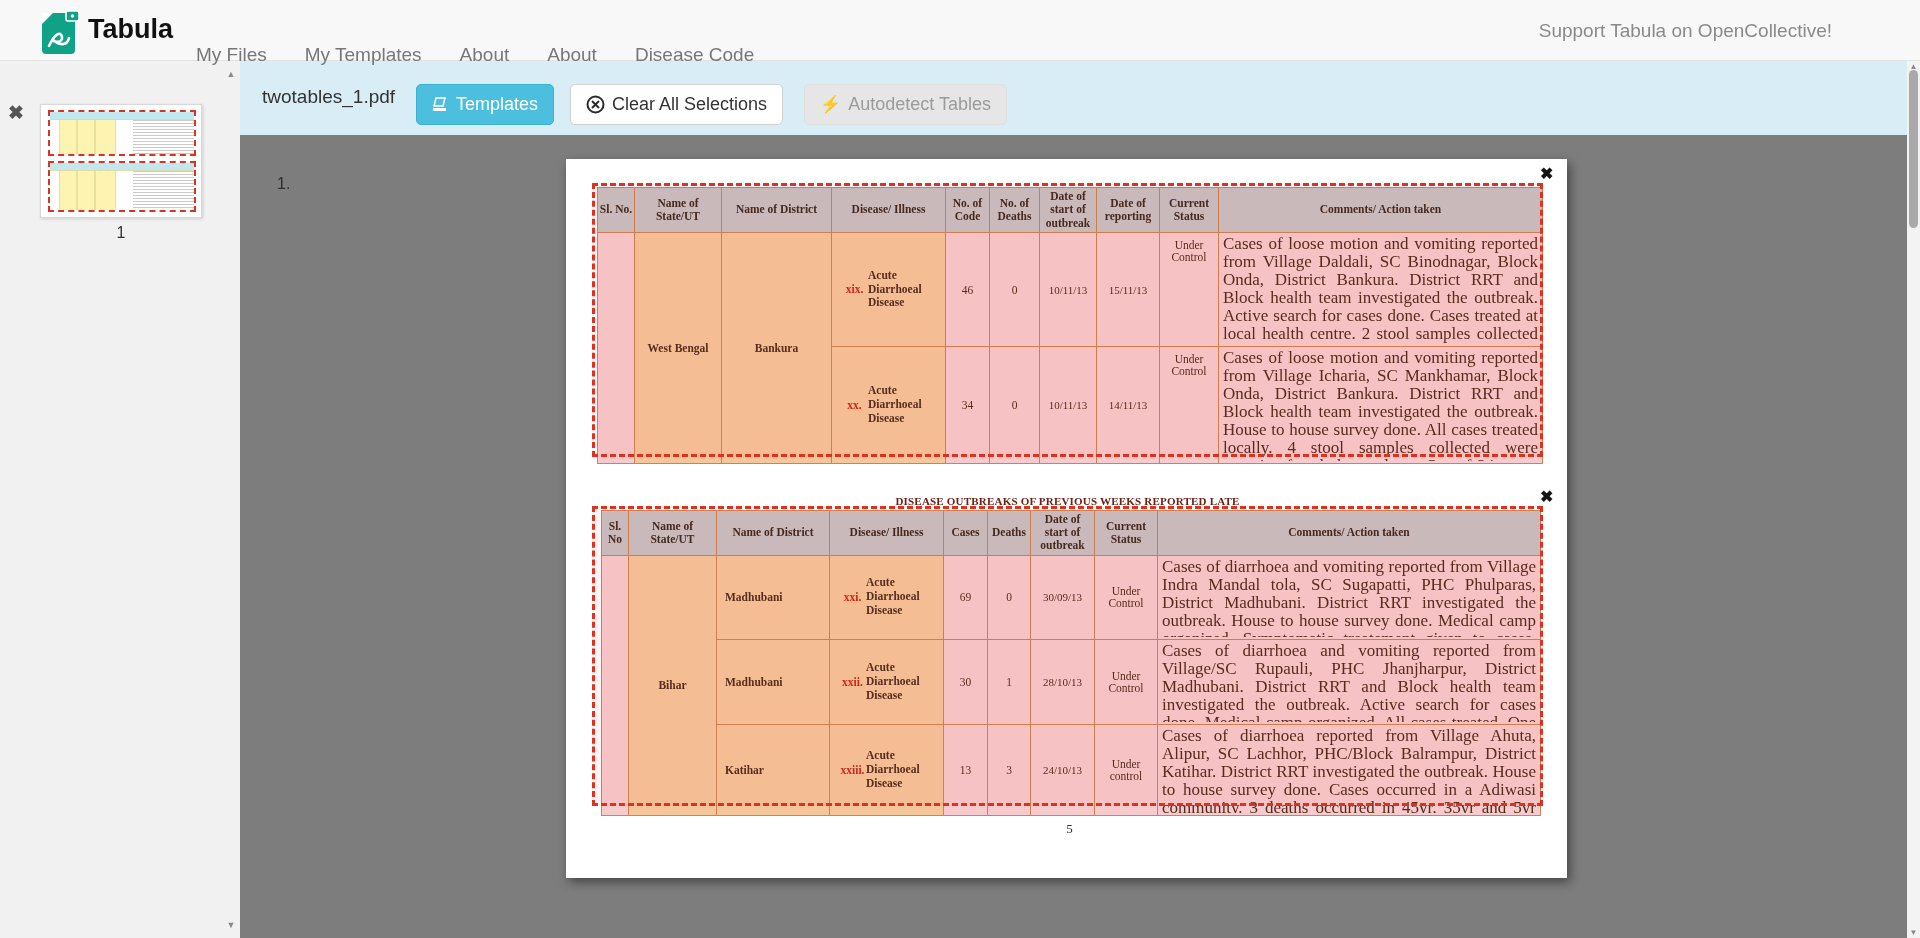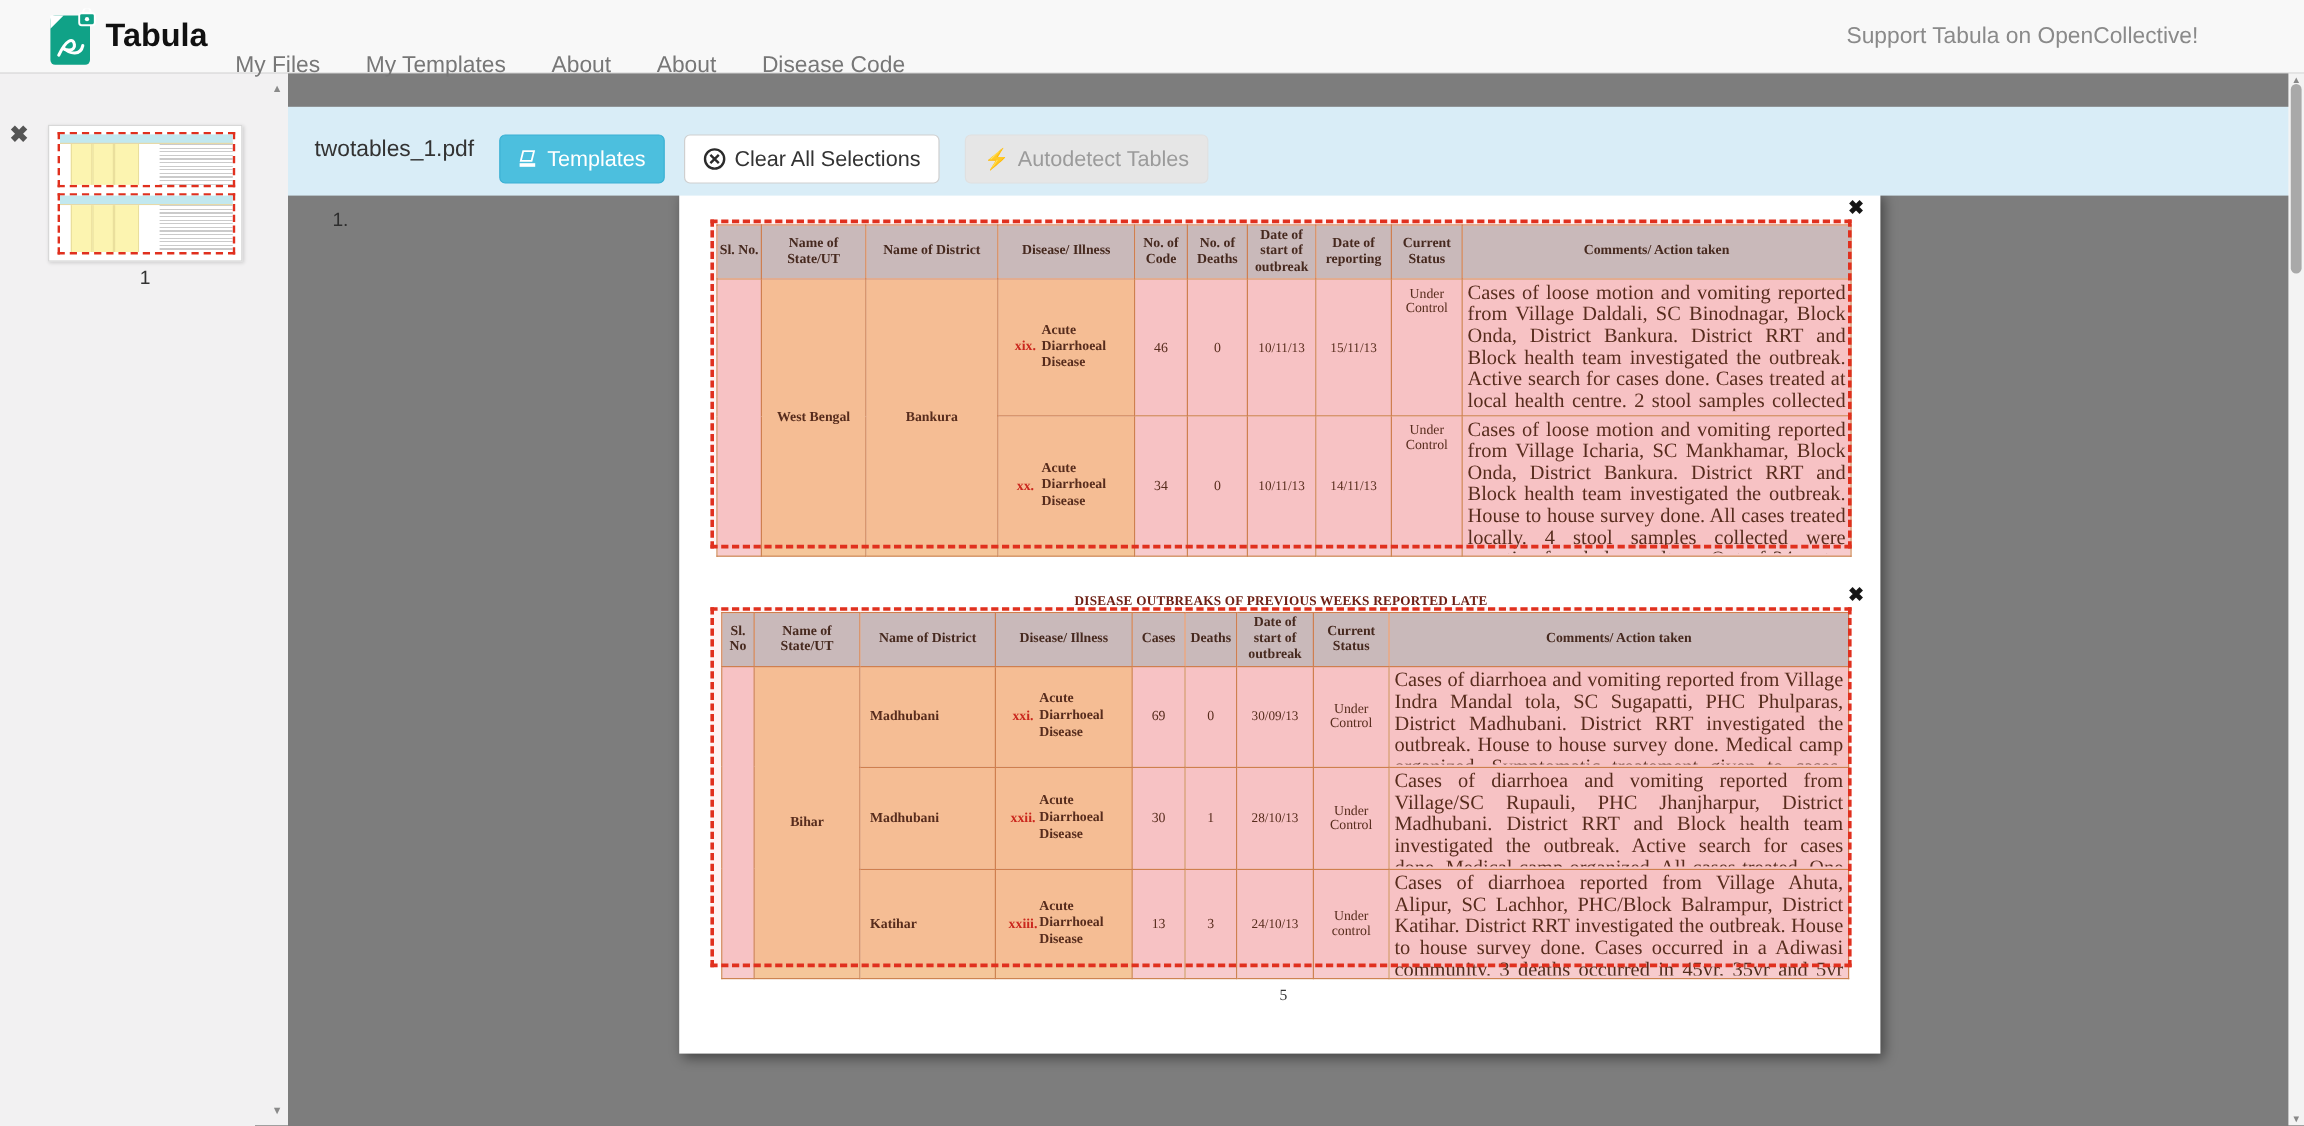--- a/index.html
+++ b/index.html
@@ -11,21 +11,21 @@
   .navbar { position:absolute; left:0; top:0; width:1920px; height:61px;
             background:#f8f8f8; border-bottom:1px solid #e4e4e4; z-index:30; }
   .logo { position:absolute; left:40px; top:7px; width:42px; height:48px; cursor:pointer; }
   .brand { position:absolute; left:88px; top:14px; font-size:27px; font-weight:bold; color:#111; }
   .nav-links { position:absolute; left:196px; top:0; height:61px; display:flex; align-items:center; gap:38px;margin-top:24px; }
   .nav-links a { font-size:19px; color:#777; text-decoration:none; cursor:pointer; white-space:nowrap; }
   .support { position:absolute; right:88px; top:20px; font-size:19px; color:#8a8a8a; cursor:pointer; }
 
   
   .toolbar { position:absolute; left:240px; top:61px; width:1680px; height:74px;
-             background:#d9edf7; z-index:20;margin-top:28px; }
+             background:#d9edf7; z-index:20; }
   .filename { position:absolute; left:22px; top:25px; font-size:19px; color:#333; }
   .btn { position:absolute; top:23px; height:41px; border-radius:5px; border:1px solid transparent;
          display:flex; align-items:center; gap:7px; padding:0 15px; font-size:18px;
          font-family:"Liberation Sans", sans-serif; cursor:pointer; }
   .btn-templates { left:176px; background:#4cbfde; border-color:#3ab0d3; color:#fff; }
   .btn-clear { left:330px; background:#fff; border-color:#cfcfcf; color:#333; }
   .btn-autodetect { left:564px; background:#e6e6e6; border-color:#e0e0e0; color:#9b9b9b; cursor:default; }
   .btn-export { left:1306px; background:#5cb85c; border-color:#4cae4c; color:#fff; }
   .btn svg { flex:none; }
   .bolt { font-size:17px; color:#9b9b9b; }

